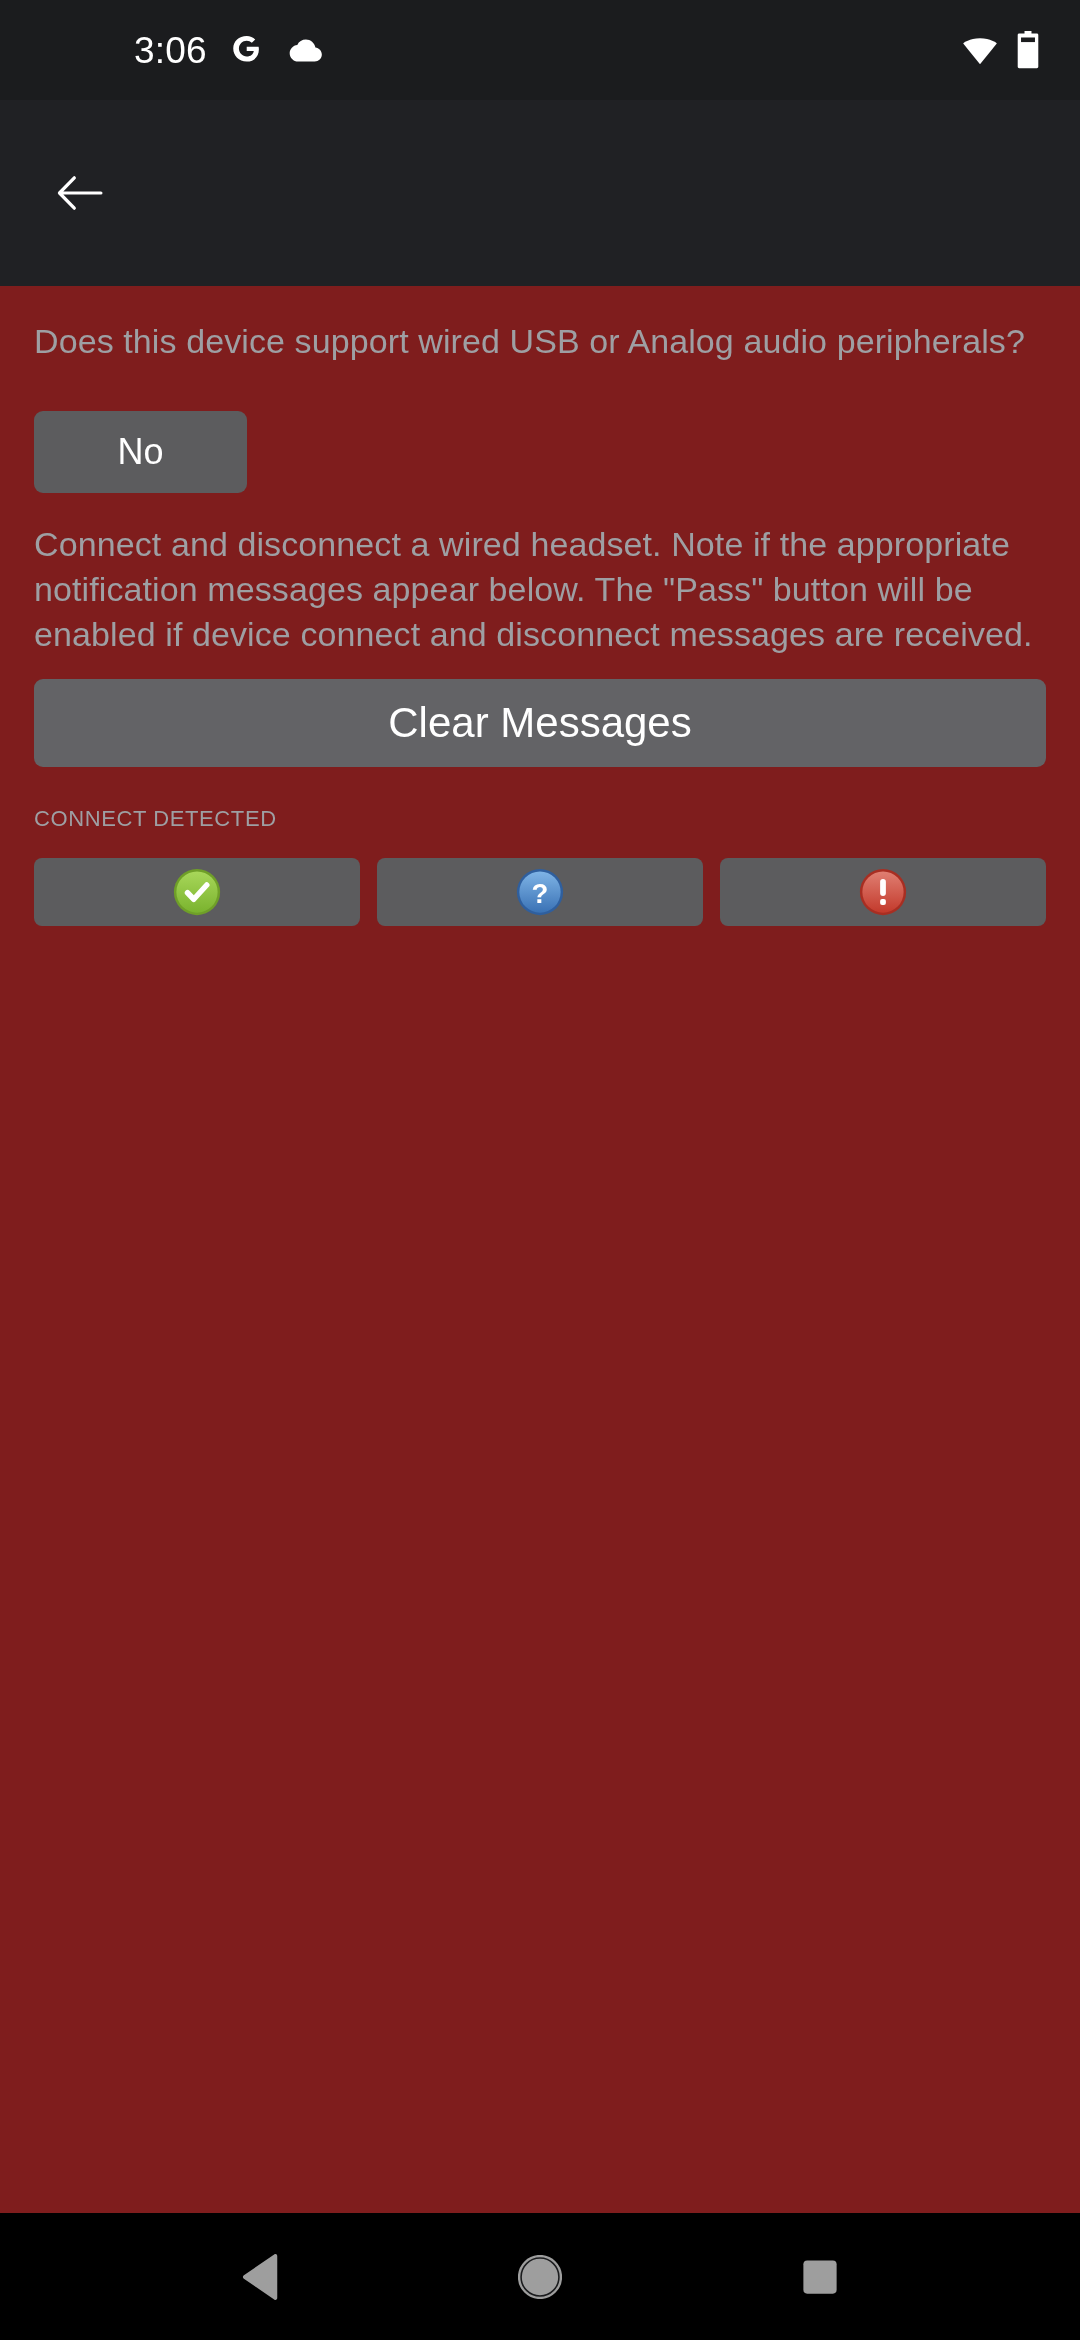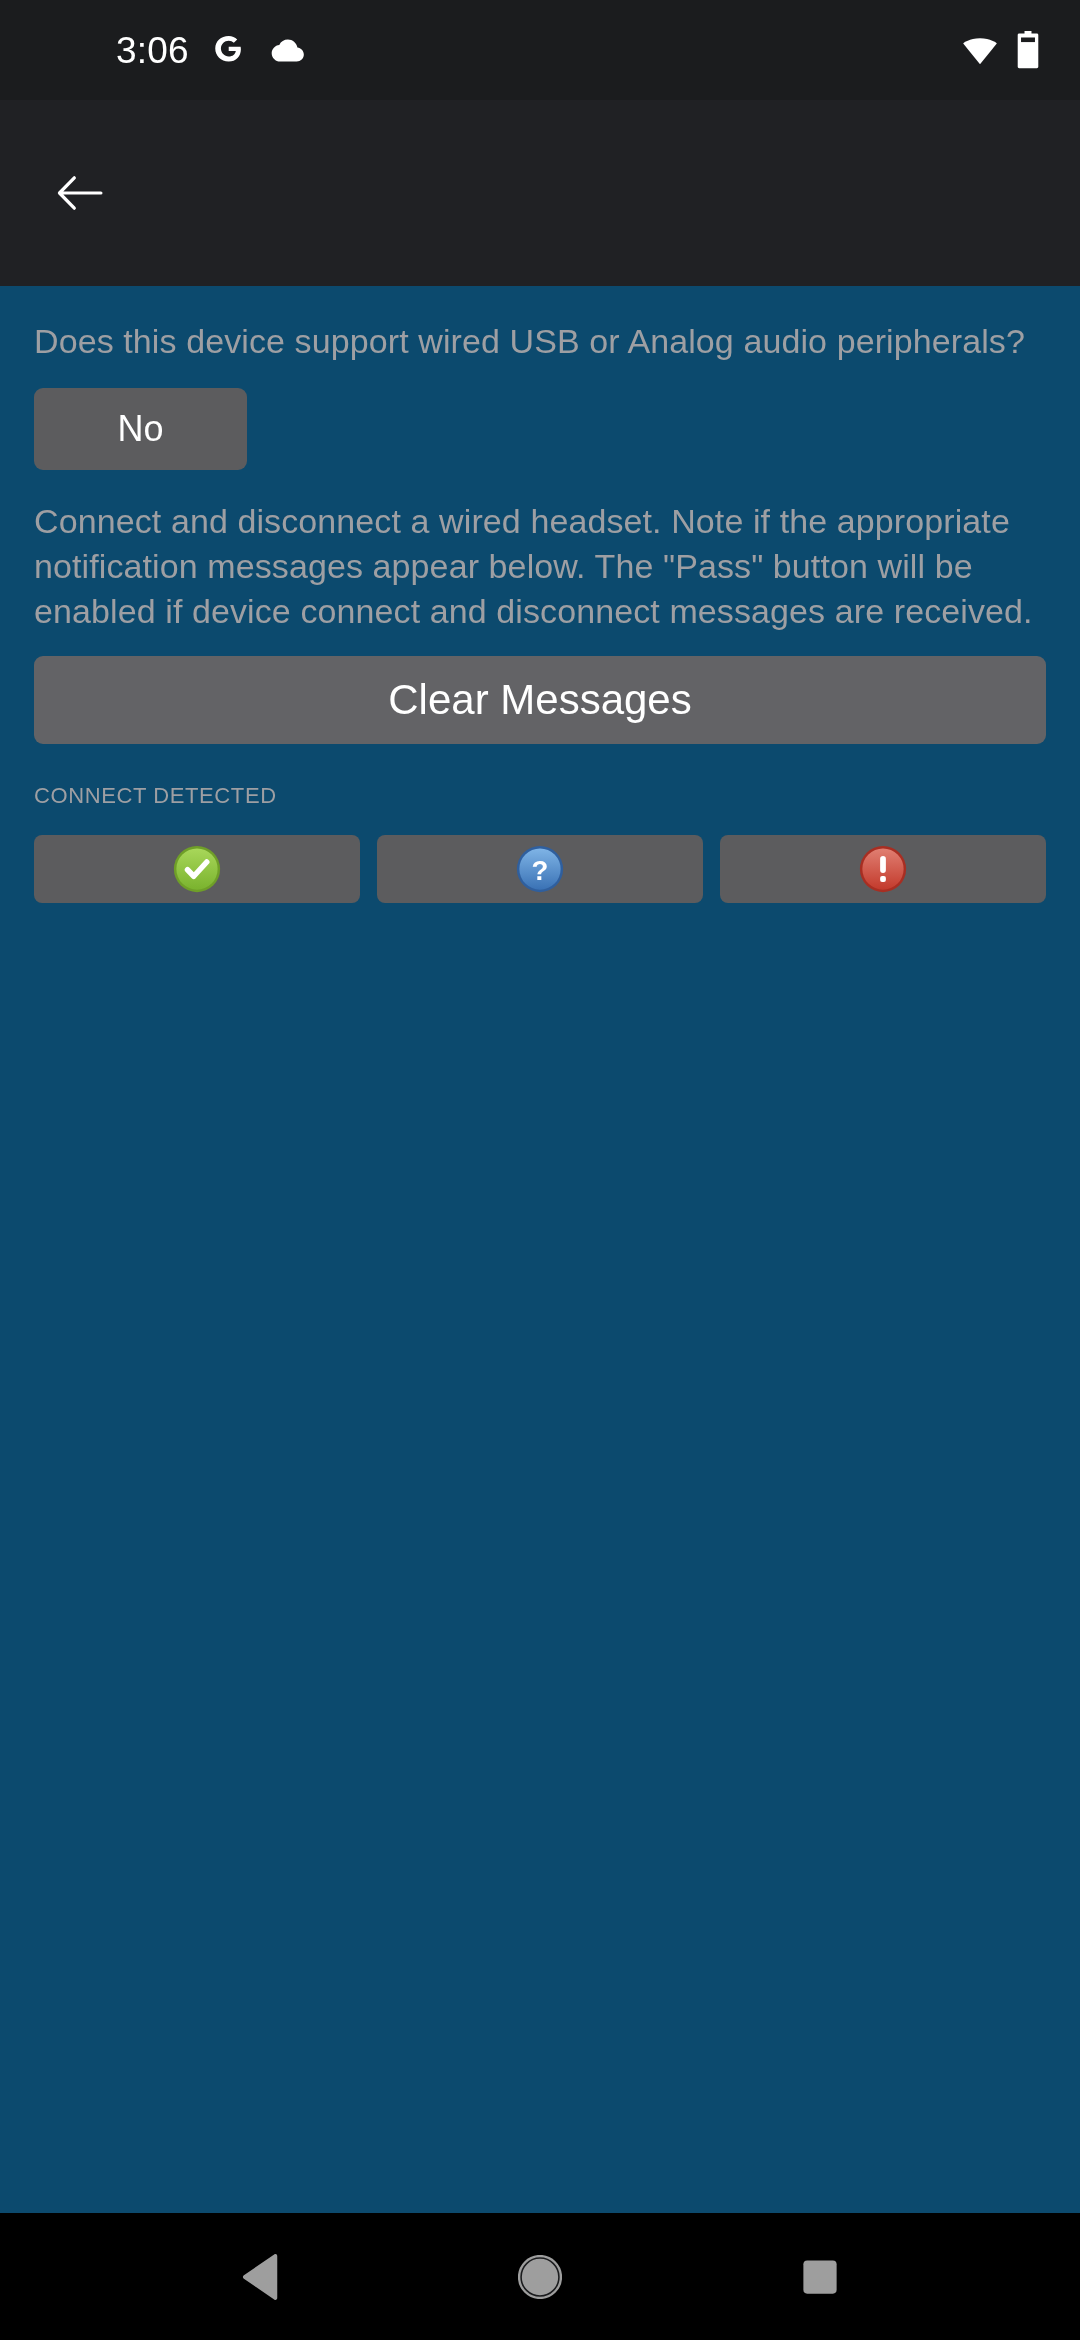--- a/index.html
+++ b/index.html
@@ -16,21 +16,21 @@
   }
 
   
   .status-bar {
     position: relative;
     height: 100px;
     background: #1b1c1e;
     display: flex;
     align-items: center;
     justify-content: space-between;
-    padding: 0 40px 0 38px;
+    padding: 0 40px 0 56px;
     box-sizing: border-box;
   }
   .status-left {
     display: flex;
     align-items: center;
     gap: 22px;
   }
   .status-clock {
     color: #ffffff;
     font-size: 37px;
@@ -79,21 +79,21 @@
     color: #ffffff;
     font-size: 44px;
     margin-left: 50px;
     white-space: nowrap;
     overflow: hidden;
     letter-spacing: 0.1px;
   }
 
   
   .content {
-    background: #0c4a6e;
+    background: #7f1d1d;
     height: 1927px;
     padding: 0 34px;
     box-sizing: border-box;
     position: relative;
   }
   .body-text {
     color: #9e9fa3;
     font-size: 34px;
     line-height: 45px;
     letter-spacing: 0.1px;
@@ -110,20 +110,21 @@
     background: #5c5c5e;
     border: none;
     border-radius: 9px;
     color: #ffffff;
     font-size: 36px;
     font-family: "Liberation Sans", sans-serif;
     width: 213px;
     height: 82px;
     cursor: pointer;
     padding: 8px;
+    margin-top: 23px;
   }
   .instruction-text {
     margin-top: 29px;
   }
   .clear-btn {
     display: block;
     width: 100%;
     height: 88px;
     margin-top: 22px;
     background: #636366;

